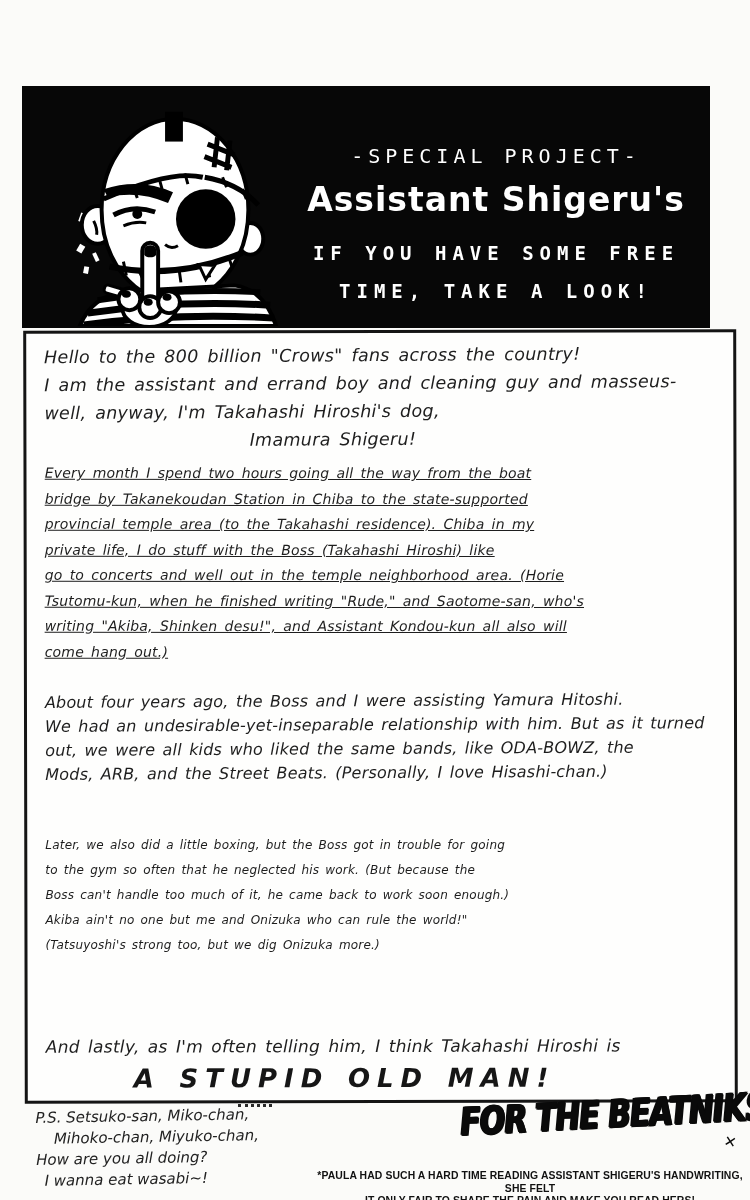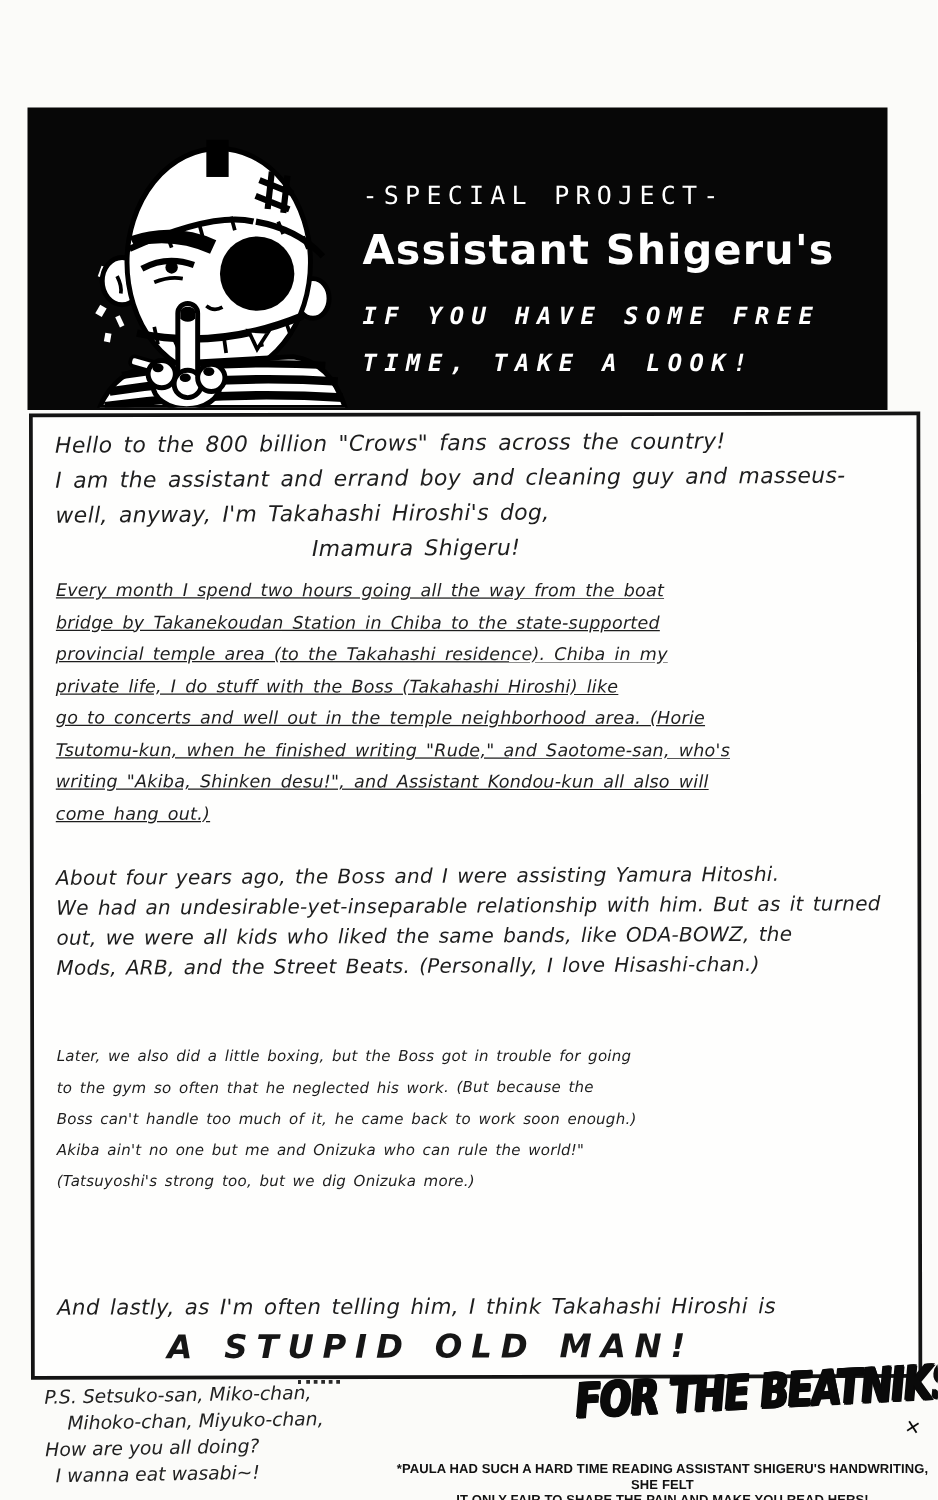--- a/index.html
+++ b/index.html
@@ -11,36 +11,36 @@
   .page{position:absolute;inset:0;}
 
   
   .banner{
     position:absolute;left:22px;top:86px;width:688px;height:242px;
     background:#070707;overflow:hidden;
   }
   .banner-art{position:absolute;left:32px;top:8px;width:238px;height:232px;}
   .banner-text{
     position:absolute;left:268px;top:0;width:412px;height:100%;
-    color:#fff;text-align:left;
+    color:#fff;text-align:center;
   }
   .eyebrow{
     position:absolute;left:0;width:100%;top:58px;
     font-family:"DejaVu Sans Mono",monospace;
     font-size:20px;letter-spacing:5px;white-space:nowrap;
   }
   .banner-title{
     position:absolute;left:0;width:100%;top:94px;
     font-family:"DejaVu Sans",sans-serif;
     font-size:33px;font-weight:bold;letter-spacing:1px;white-space:nowrap;
   }
   .tagline{
     position:absolute;left:0;width:100%;
     font-family:"DejaVu Sans Mono",monospace;
-    font-size:19px;font-weight:bold;letter-spacing:6px;white-space:nowrap;font-style:italic;
+    font-size:19px;font-weight:bold;letter-spacing:6px;white-space:nowrap;
   }
   .tagline.l1{top:156px;}
   .tagline.l2{top:194px;}
 
   
   .sheet{
     position:absolute;left:24px;top:330px;width:713px;height:773px;
     background:#fefefd;border:3px solid #141414;box-sizing:border-box;
     transform:rotate(-0.12deg);overflow:hidden;
   }

